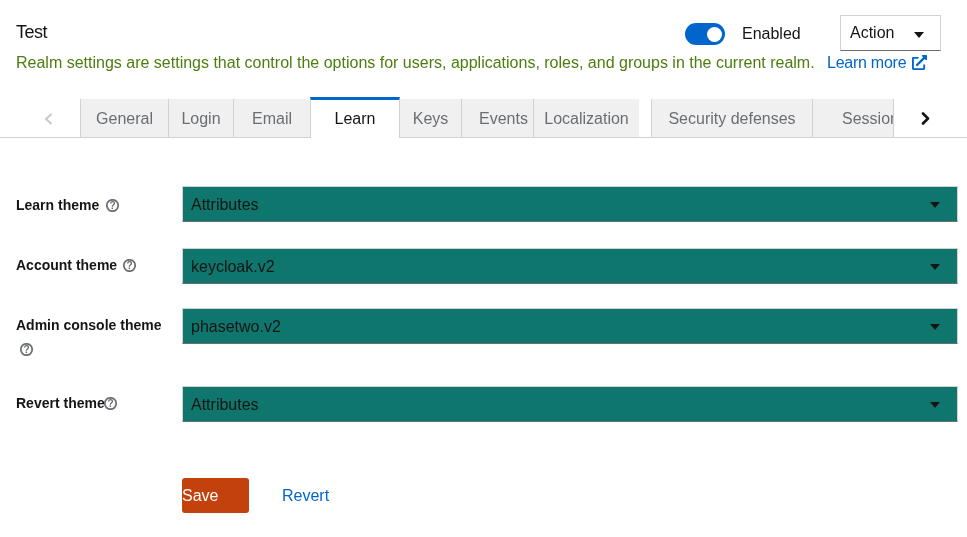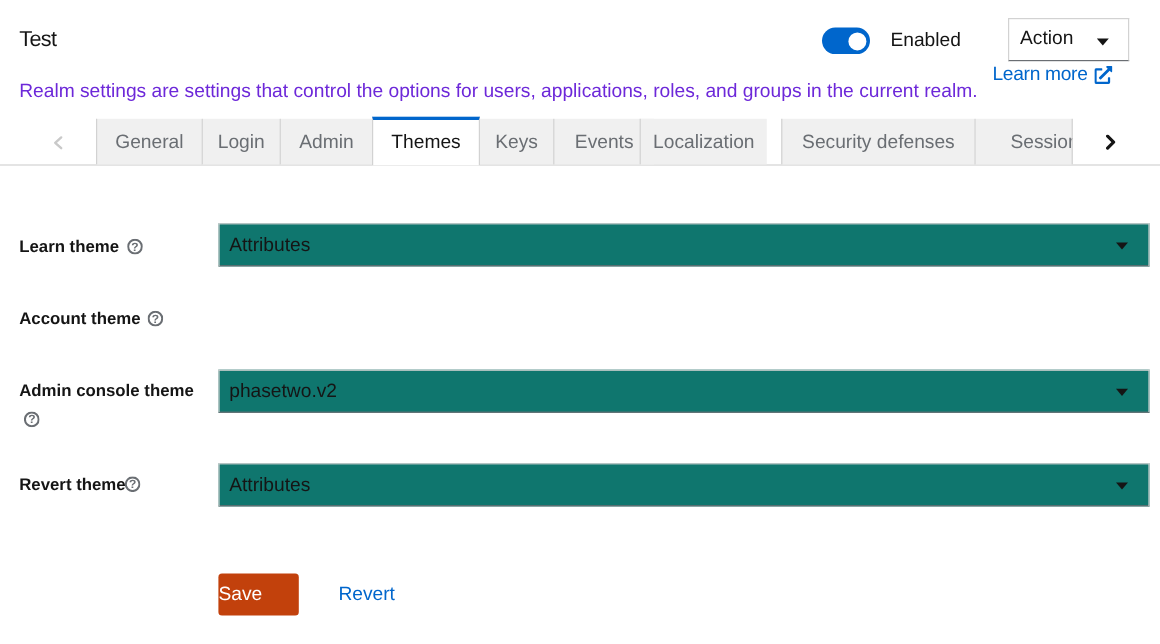--- a/index.html
+++ b/index.html
@@ -3,21 +3,21 @@
 <meta charset="utf-8">
 <style>
   * { margin:0; padding:0; box-sizing:border-box; }
   html,body { background:#fff; }
   body { font-family:"Liberation Sans", sans-serif; }
   #page { position:relative; width:967px; height:537px; overflow:hidden; background:#fff; }
   .abs { position:absolute; }
 
   
   #title { left:16px; top:17px; font-size:18px; line-height:30px; color:#151515; letter-spacing:-0.5px; }
-  #desc  { left:16px; top:68px; font-size:16px; line-height:17px; color:#6d28d9; }
+  #desc  { left:16px; top:54px; font-size:16px; line-height:17px; color:#4d7c0f; }
   #learn { left:827px; top:54px; font-size:16px; line-height:17px; color:#0066cc; letter-spacing:-0.25px; }
   #learnicon { left:912px; top:55px; }
 
   
   #toggle { left:685px; top:23px; width:40px; height:22px; border-radius:11px; background:#0066cc; }
   #knob { position:absolute; right:3.5px; top:3.5px; width:15px; height:15px; border-radius:50%; background:#fff; }
   #enabled { left:742px; top:23px; font-size:16px; line-height:22px; color:#151515; }
 
   
   #action { left:840px; top:15px; width:101px; height:36px; background:#fff;
@@ -65,22 +65,22 @@
   <div class="abs" id="toggle">
       <div id="knob"></div>
     </div>
   <div class="abs" id="enabled">Enabled</div>
   <div class="abs" id="action">Action<div id="actioncaret"></div></div>
 
   <div class="abs" id="tabborder"></div>
   <div class="abs" id="tabwrap">
     <div class="tab" style="left:0;width:88px;">General</div>
     <div class="tab" style="left:88px;width:65px;">Login</div>
-    <div class="tab" style="left:153px;width:77px;">Admin</div>
-    <div class="tab sel" style="left:230px;width:90px;">Themes</div>
+    <div class="tab" style="left:153px;width:77px;">Email</div>
+    <div class="tab sel" style="left:230px;width:90px;">Learn</div>
     <div class="tab" style="left:320px;width:61px;border-left:none;">Keys</div>
     <div class="tab" style="left:381px;width:84px;">Events</div>
     <div class="tab" style="left:453px;width:106px;">Localization</div>
     <div class="tab" style="left:571px;width:161px;">Security defenses</div>
     <div class="tab" style="left:732px;width:150px;text-align:left;padding-left:29px;">Sessions</div>
   </div>
   <div class="abs" id="tabedge"></div>
   <svg class="abs" id="chevL" width="9" height="12" viewBox="0 0 9 12">
       <path d="M7 1.5 L2 6 L7 10.5" stroke="#c9c9c9" stroke-width="2" fill="none" stroke-linecap="round" stroke-linejoin="round"></path>
     </svg>
@@ -93,20 +93,21 @@
       <circle cx="6.5" cy="6.5" r="5.7" fill="none" stroke="#6a6e73" stroke-width="1.7"></circle>
       <text x="6.5" y="9.8" font-size="10" font-weight="bold" fill="#6a6e73" text-anchor="middle" font-family="Liberation Sans, sans-serif">?</text>
     </svg>
   <div class="abs fsel" style="top:186px;">Attributes<div class="fcaret"></div></div>
 
   <div class="abs flabel" style="top:256px;">Account theme</div>
   <svg class="abs" width="13" height="13" style="left:123px;top:258.5px;" viewBox="0 0 13 13">
       <circle cx="6.5" cy="6.5" r="5.7" fill="none" stroke="#6a6e73" stroke-width="1.7"></circle>
       <text x="6.5" y="9.8" font-size="10" font-weight="bold" fill="#6a6e73" text-anchor="middle" font-family="Liberation Sans, sans-serif">?</text>
     </svg>
+  <div class="abs fsel" style="top:248px;">keycloak.v2<div class="fcaret"></div></div>
 
   <div class="abs flabel" style="top:316px;">Admin console theme</div>
   <svg class="abs" width="13" height="13" style="left:20px;top:342.5px;" viewBox="0 0 13 13">
       <circle cx="6.5" cy="6.5" r="5.7" fill="none" stroke="#6a6e73" stroke-width="1.7"></circle>
       <text x="6.5" y="9.8" font-size="10" font-weight="bold" fill="#6a6e73" text-anchor="middle" font-family="Liberation Sans, sans-serif">?</text>
     </svg>
   <div class="abs fsel" style="top:308px;">phasetwo.v2<div class="fcaret"></div></div>
 
   <div class="abs flabel" style="top:394px;">Revert theme</div>
   <svg class="abs" width="13" height="13" style="left:104px;top:396.5px;" viewBox="0 0 13 13">

